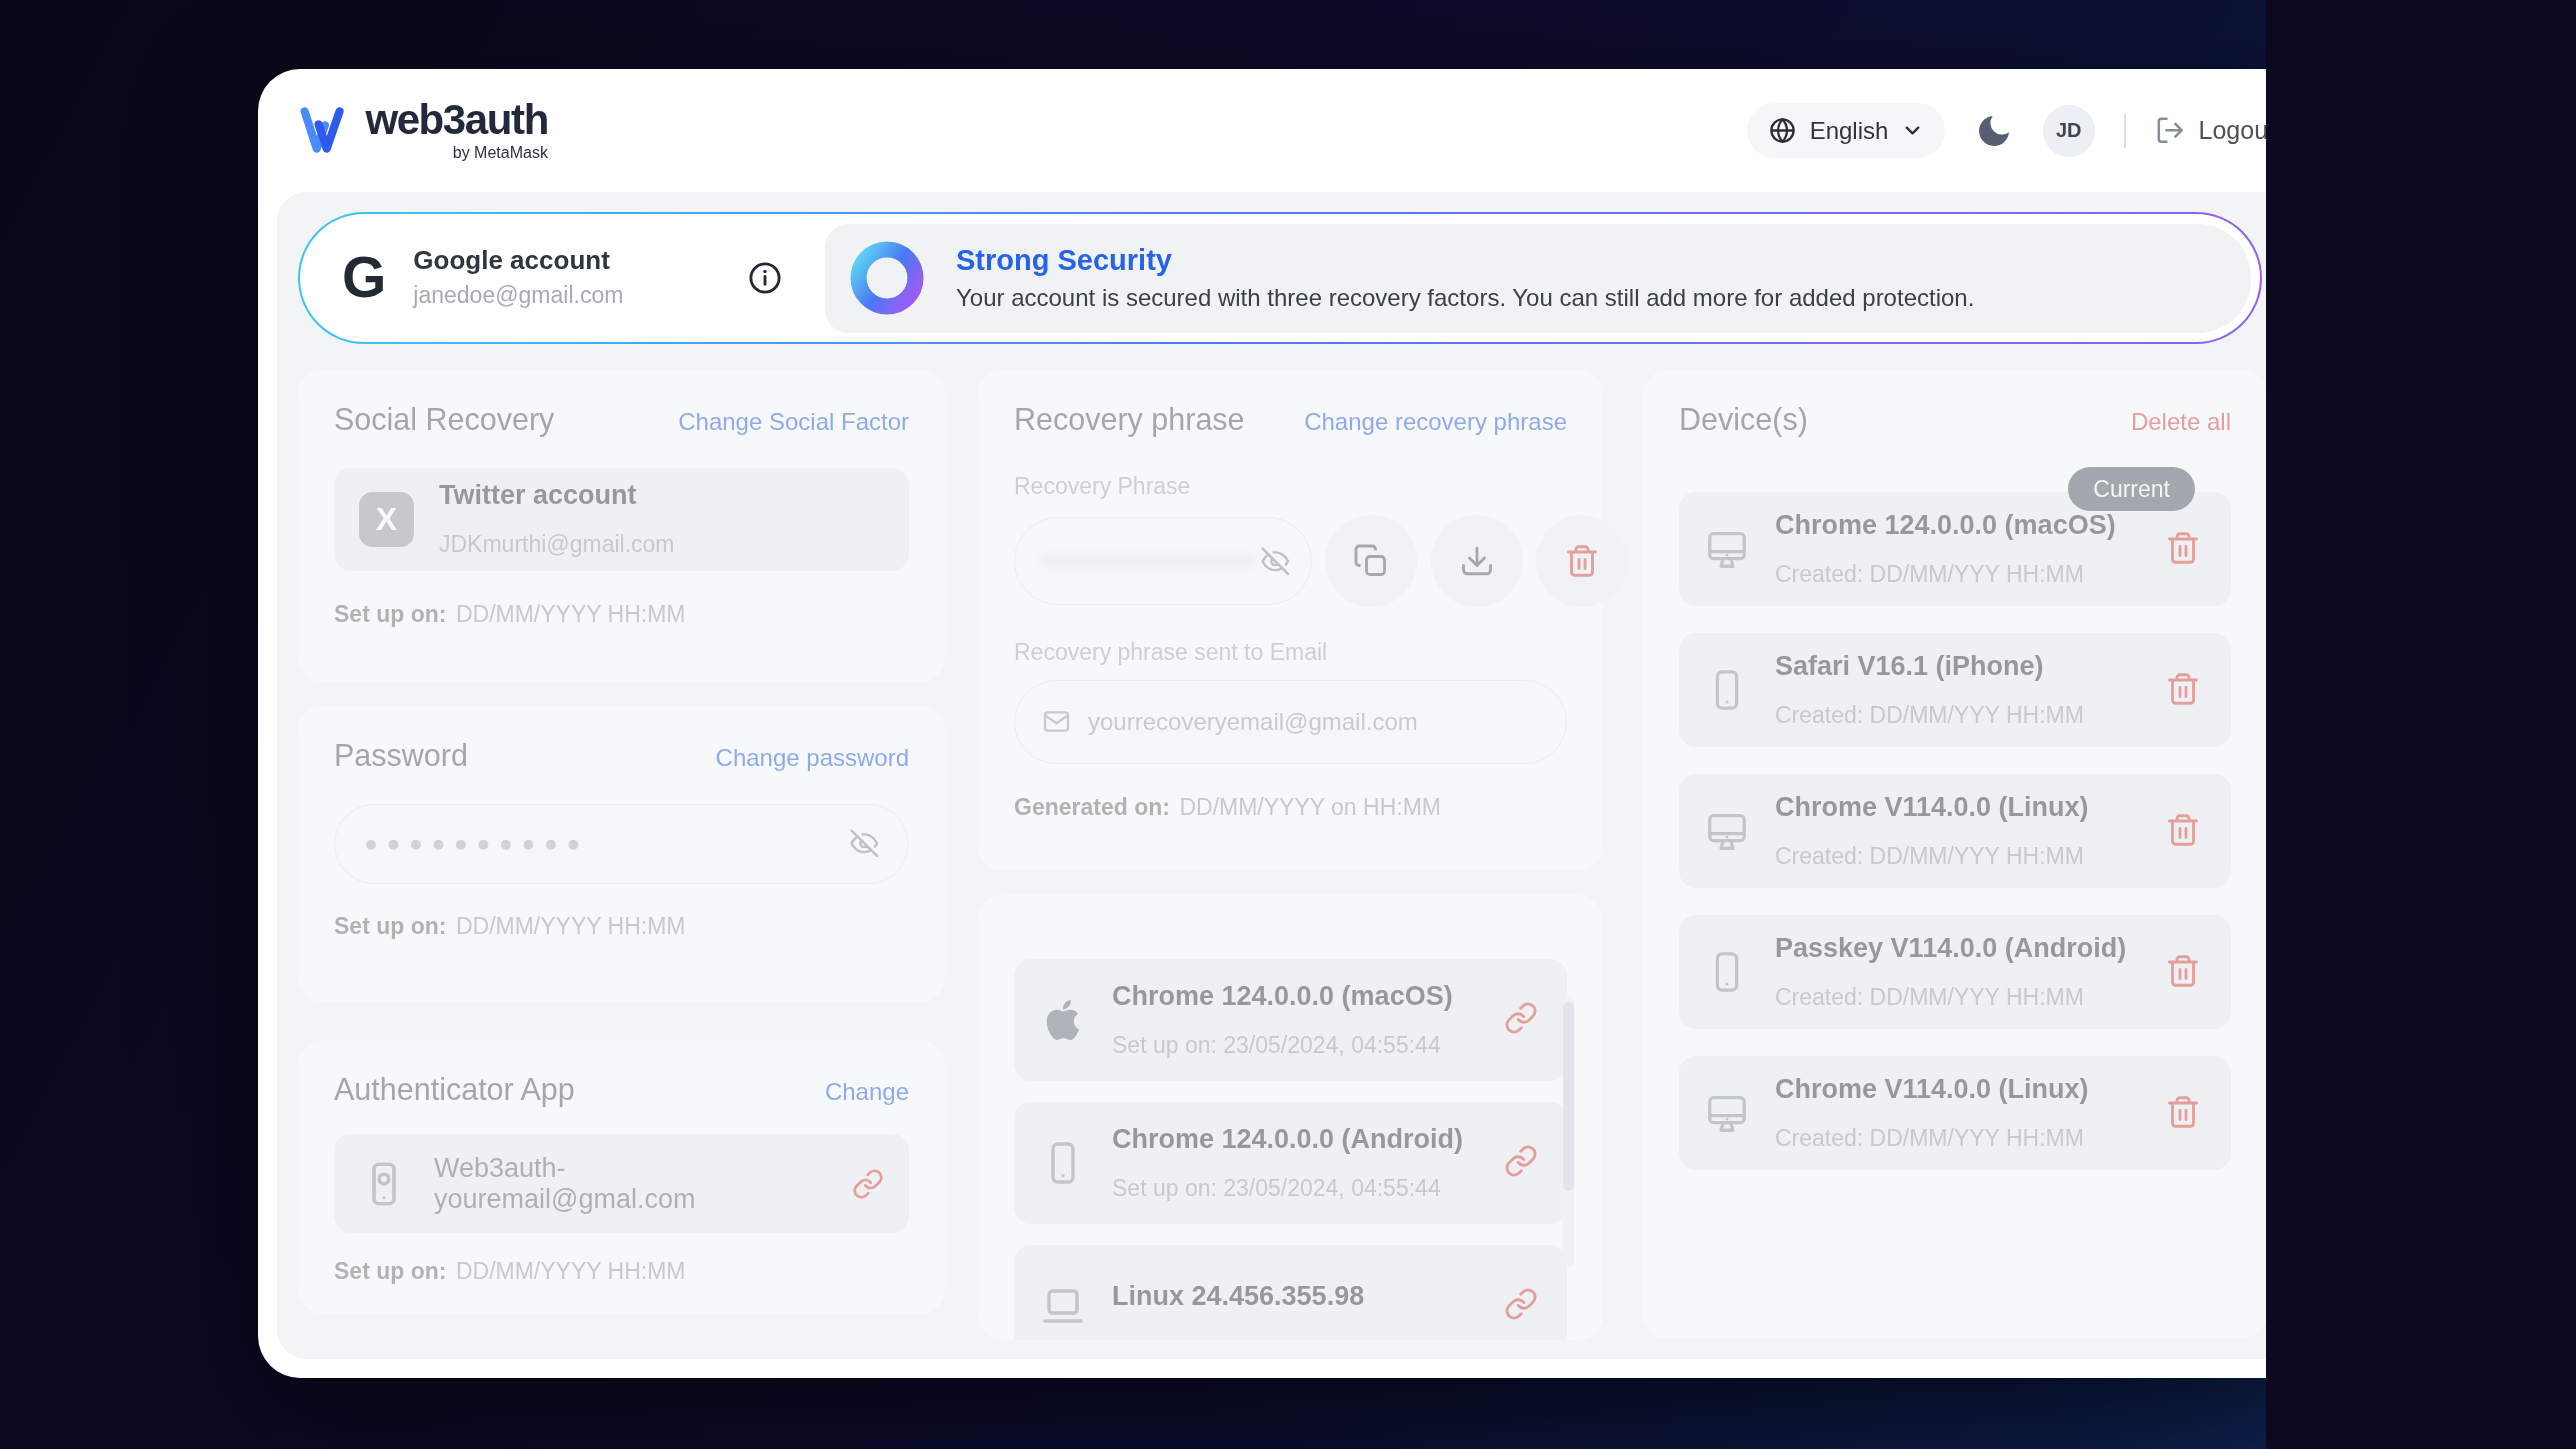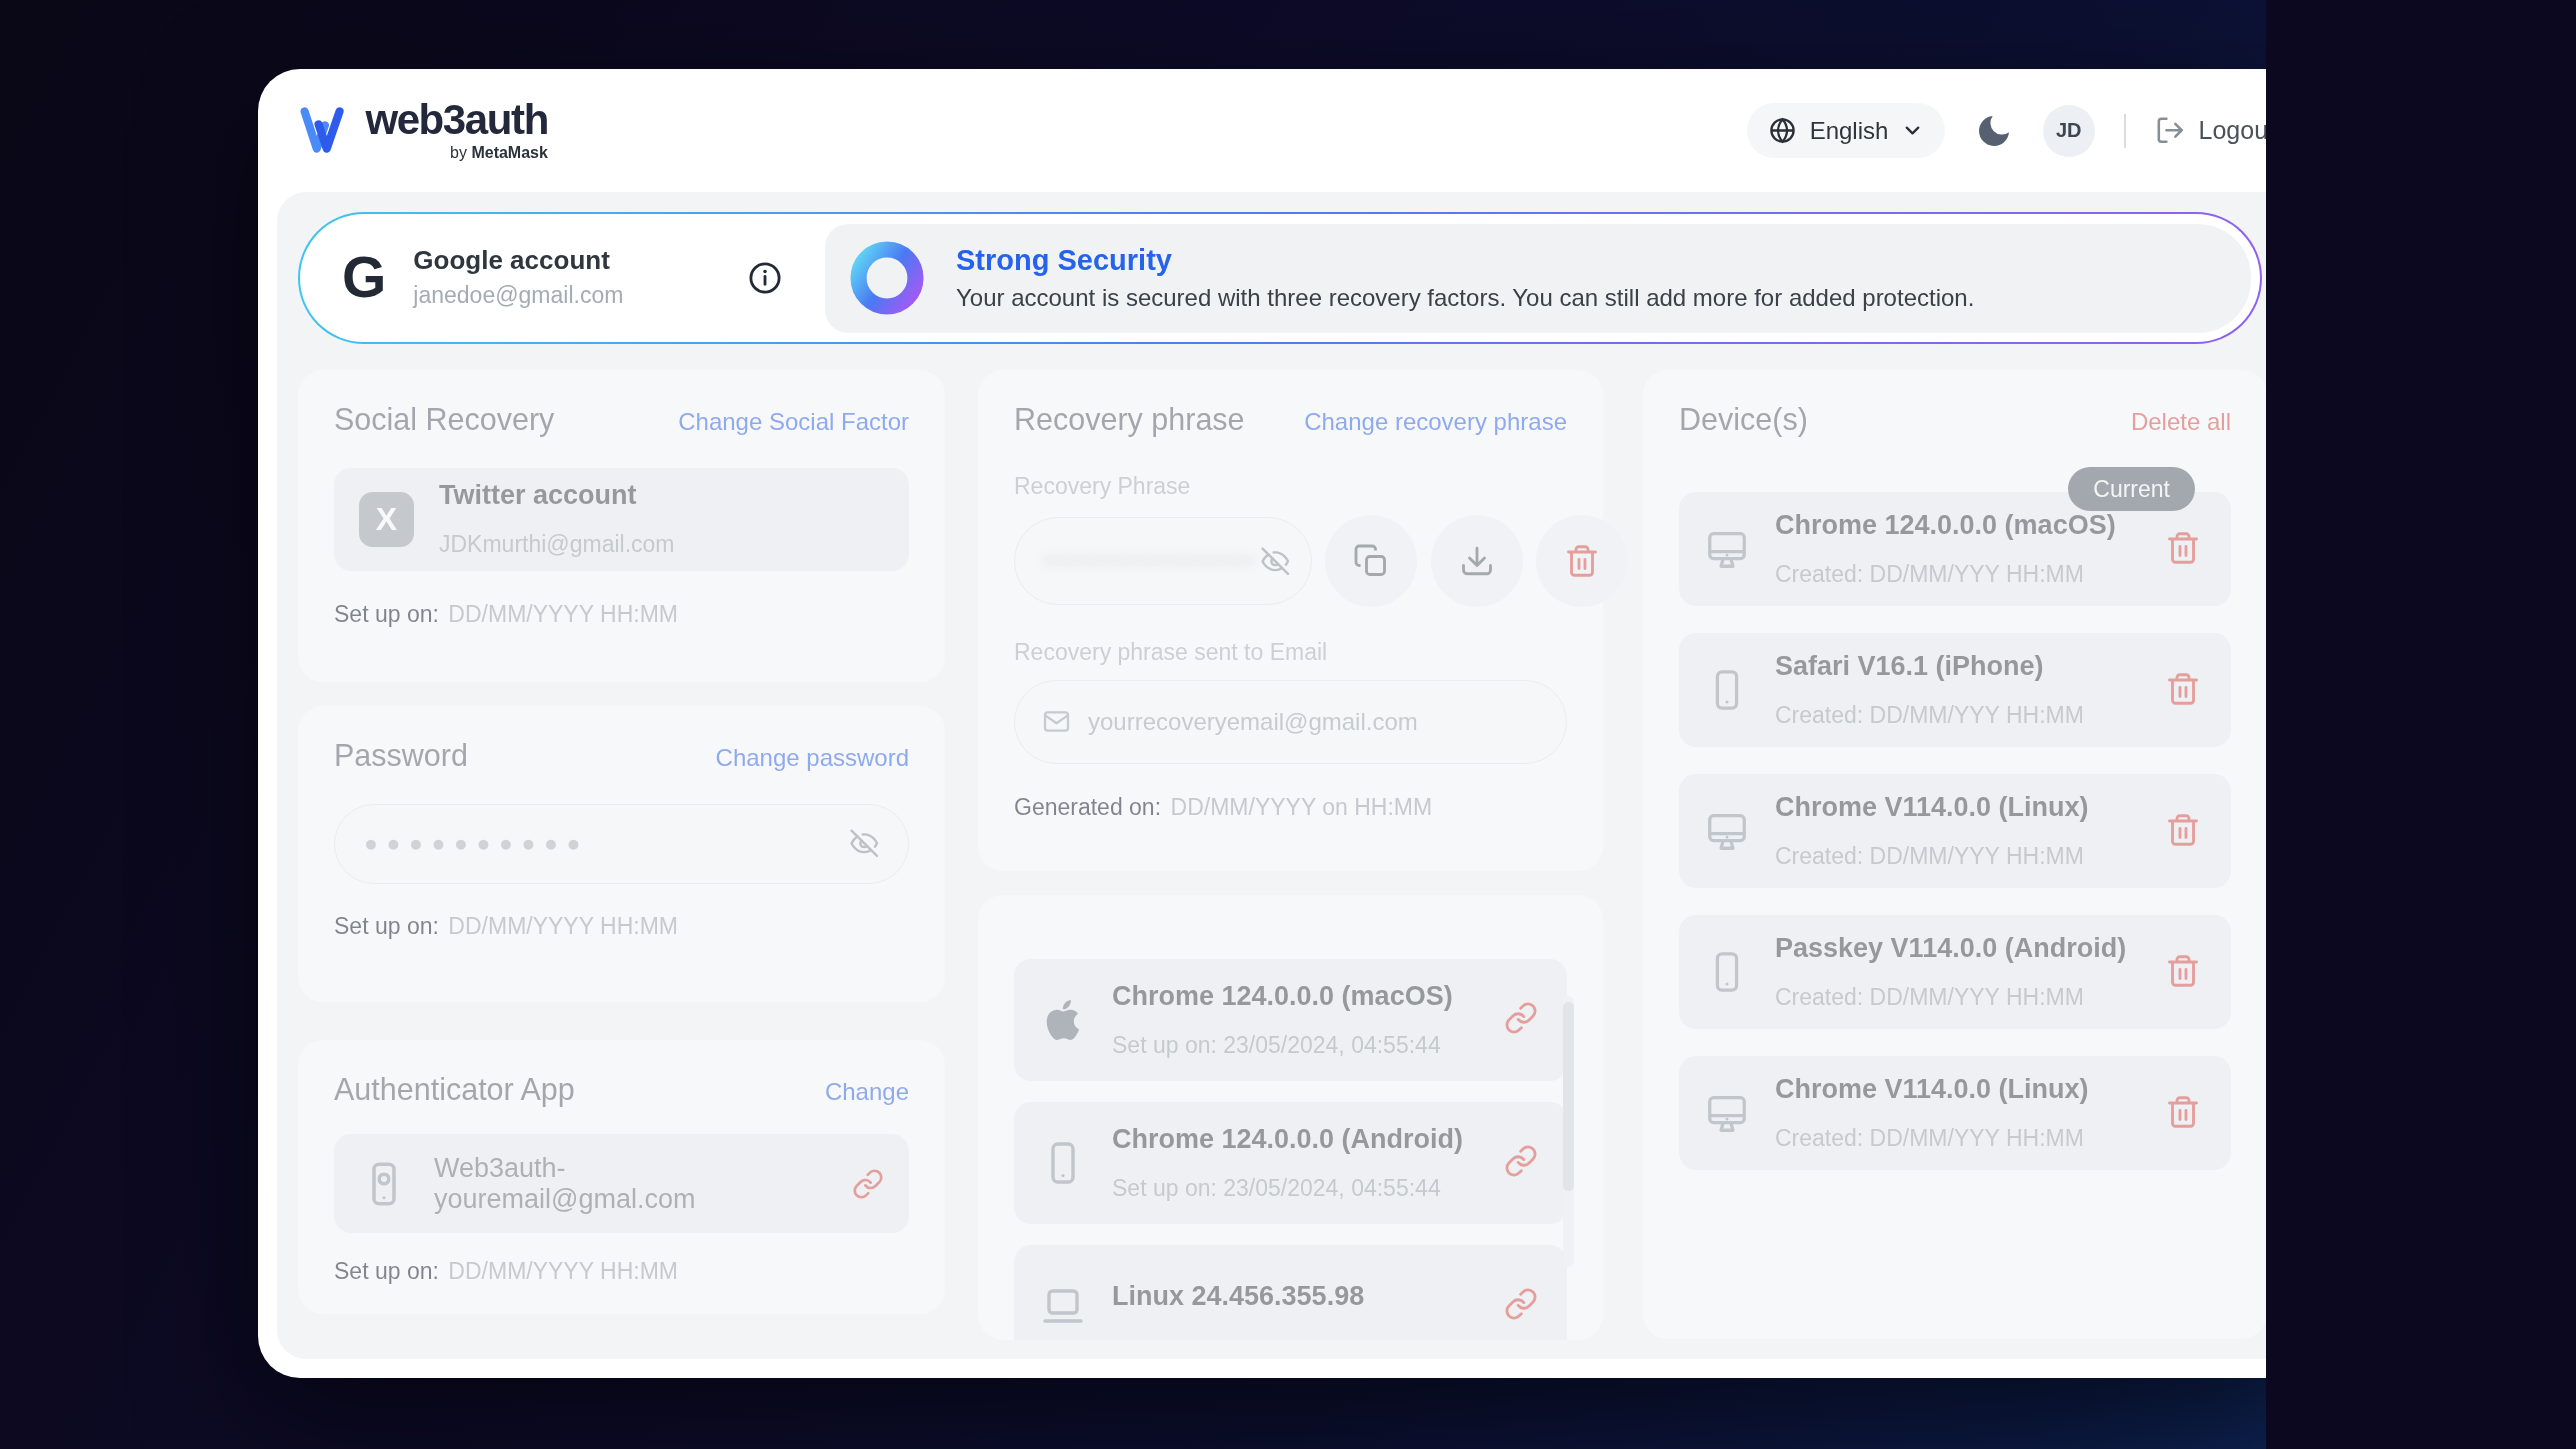--- a/index.html
+++ b/index.html
@@ -21,21 +21,21 @@
   
   .app-header {
     position:absolute; left:0; right:0; top:0; height:123px;
     display:flex; align-items:center; justify-content:space-between;
     padding:0 44px 0 42px;
   }
   .logo { display:flex; align-items:center; gap:13.4px; }
   .logo-text-wrap { display:flex; flex-direction:column; align-items:flex-end; }
   .logo-name { font-size:42px; font-weight:700; color:#23293a; letter-spacing:-1.4px; line-height:1; }
   .logo-byline { font-size:16px; color:#2c323b; margin-top:2.9px; }
-  .logo-byline b { font-weight:700;text-align:right; }
+  .logo-byline b { font-weight:400;text-align:right; }
   .hdr-right { display:flex; align-items:center; gap:29px; }
   .lang-pill {
     display:flex; align-items:center; gap:12.4px; height:55px; padding:0 21px;
     background:#f5f6f8; border-radius:28px; cursor:pointer;
   }
   .lang-label { font-size:24px; color:#2f353d; }
   .moon { width:40px; height:40px; color:#566070; }
   .avatar {
     width:52px; height:52px; border-radius:50%; background:#eceff3;
     display:flex; align-items:center; justify-content:center;
@@ -83,21 +83,21 @@
   }
   .card-head { display:flex; align-items:baseline; justify-content:space-between; }
   .card-title { font-size:30.5px; font-weight:400; color:#565d66; }
   .card-link { font-size:24px; color:#2f62e4; cursor:pointer; }
   .link-danger { color:#dc4b45; }
   .row-box {
     background:#eceef1; border-radius:17px; display:flex; align-items:center;
     padding:0 25px; gap:25px;
   }
   .setup { font-size:23px; color:#9aa1aa; }
-  .setup b { color:#0f172a; font-weight:400; margin-right:9.5px; }
+  .setup b { color:#737373; font-weight:700; margin-right:9.5px; }
   .pill-input {
     border:1.9px solid #e3e6ea; border-radius:44px; background:#f9fafb;
     display:flex; align-items:center;
   }
   .x-badge {
     width:55px; height:55px; border-radius:13.4px; background:#9aa0a8;
     display:flex; align-items:center; justify-content:center;
     color:#ffffff; font-size:32px; font-weight:700;
   }
   .row-name { font-size:27px; font-weight:600; color:#3a4148; }

